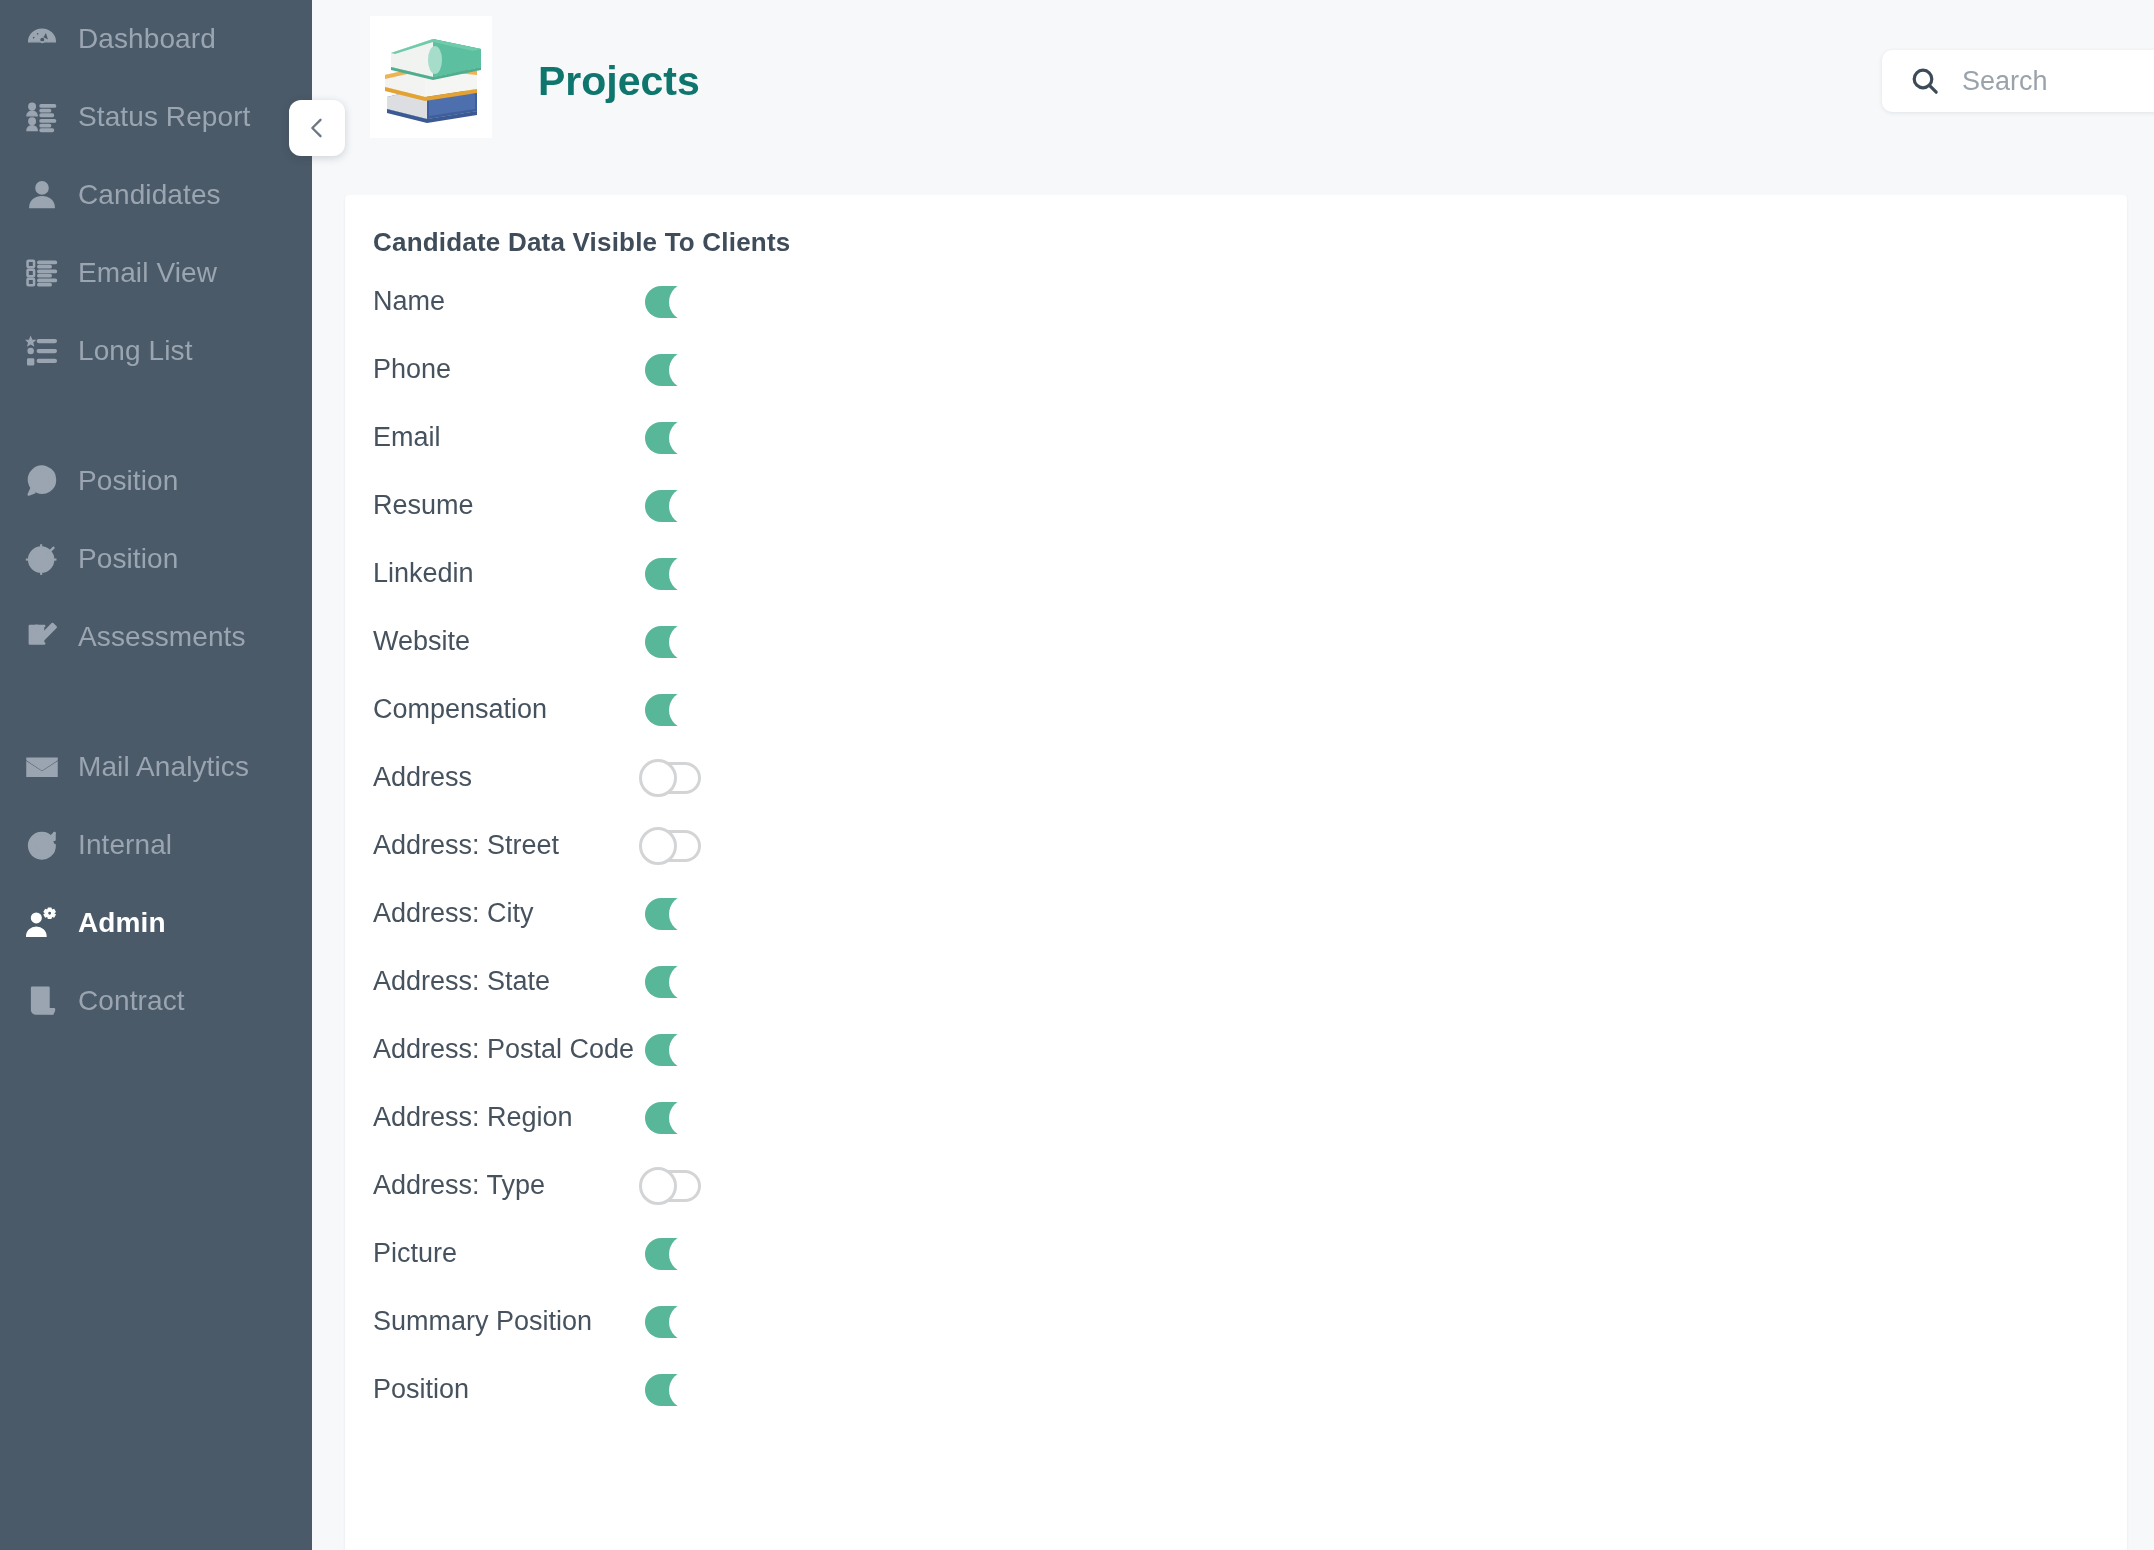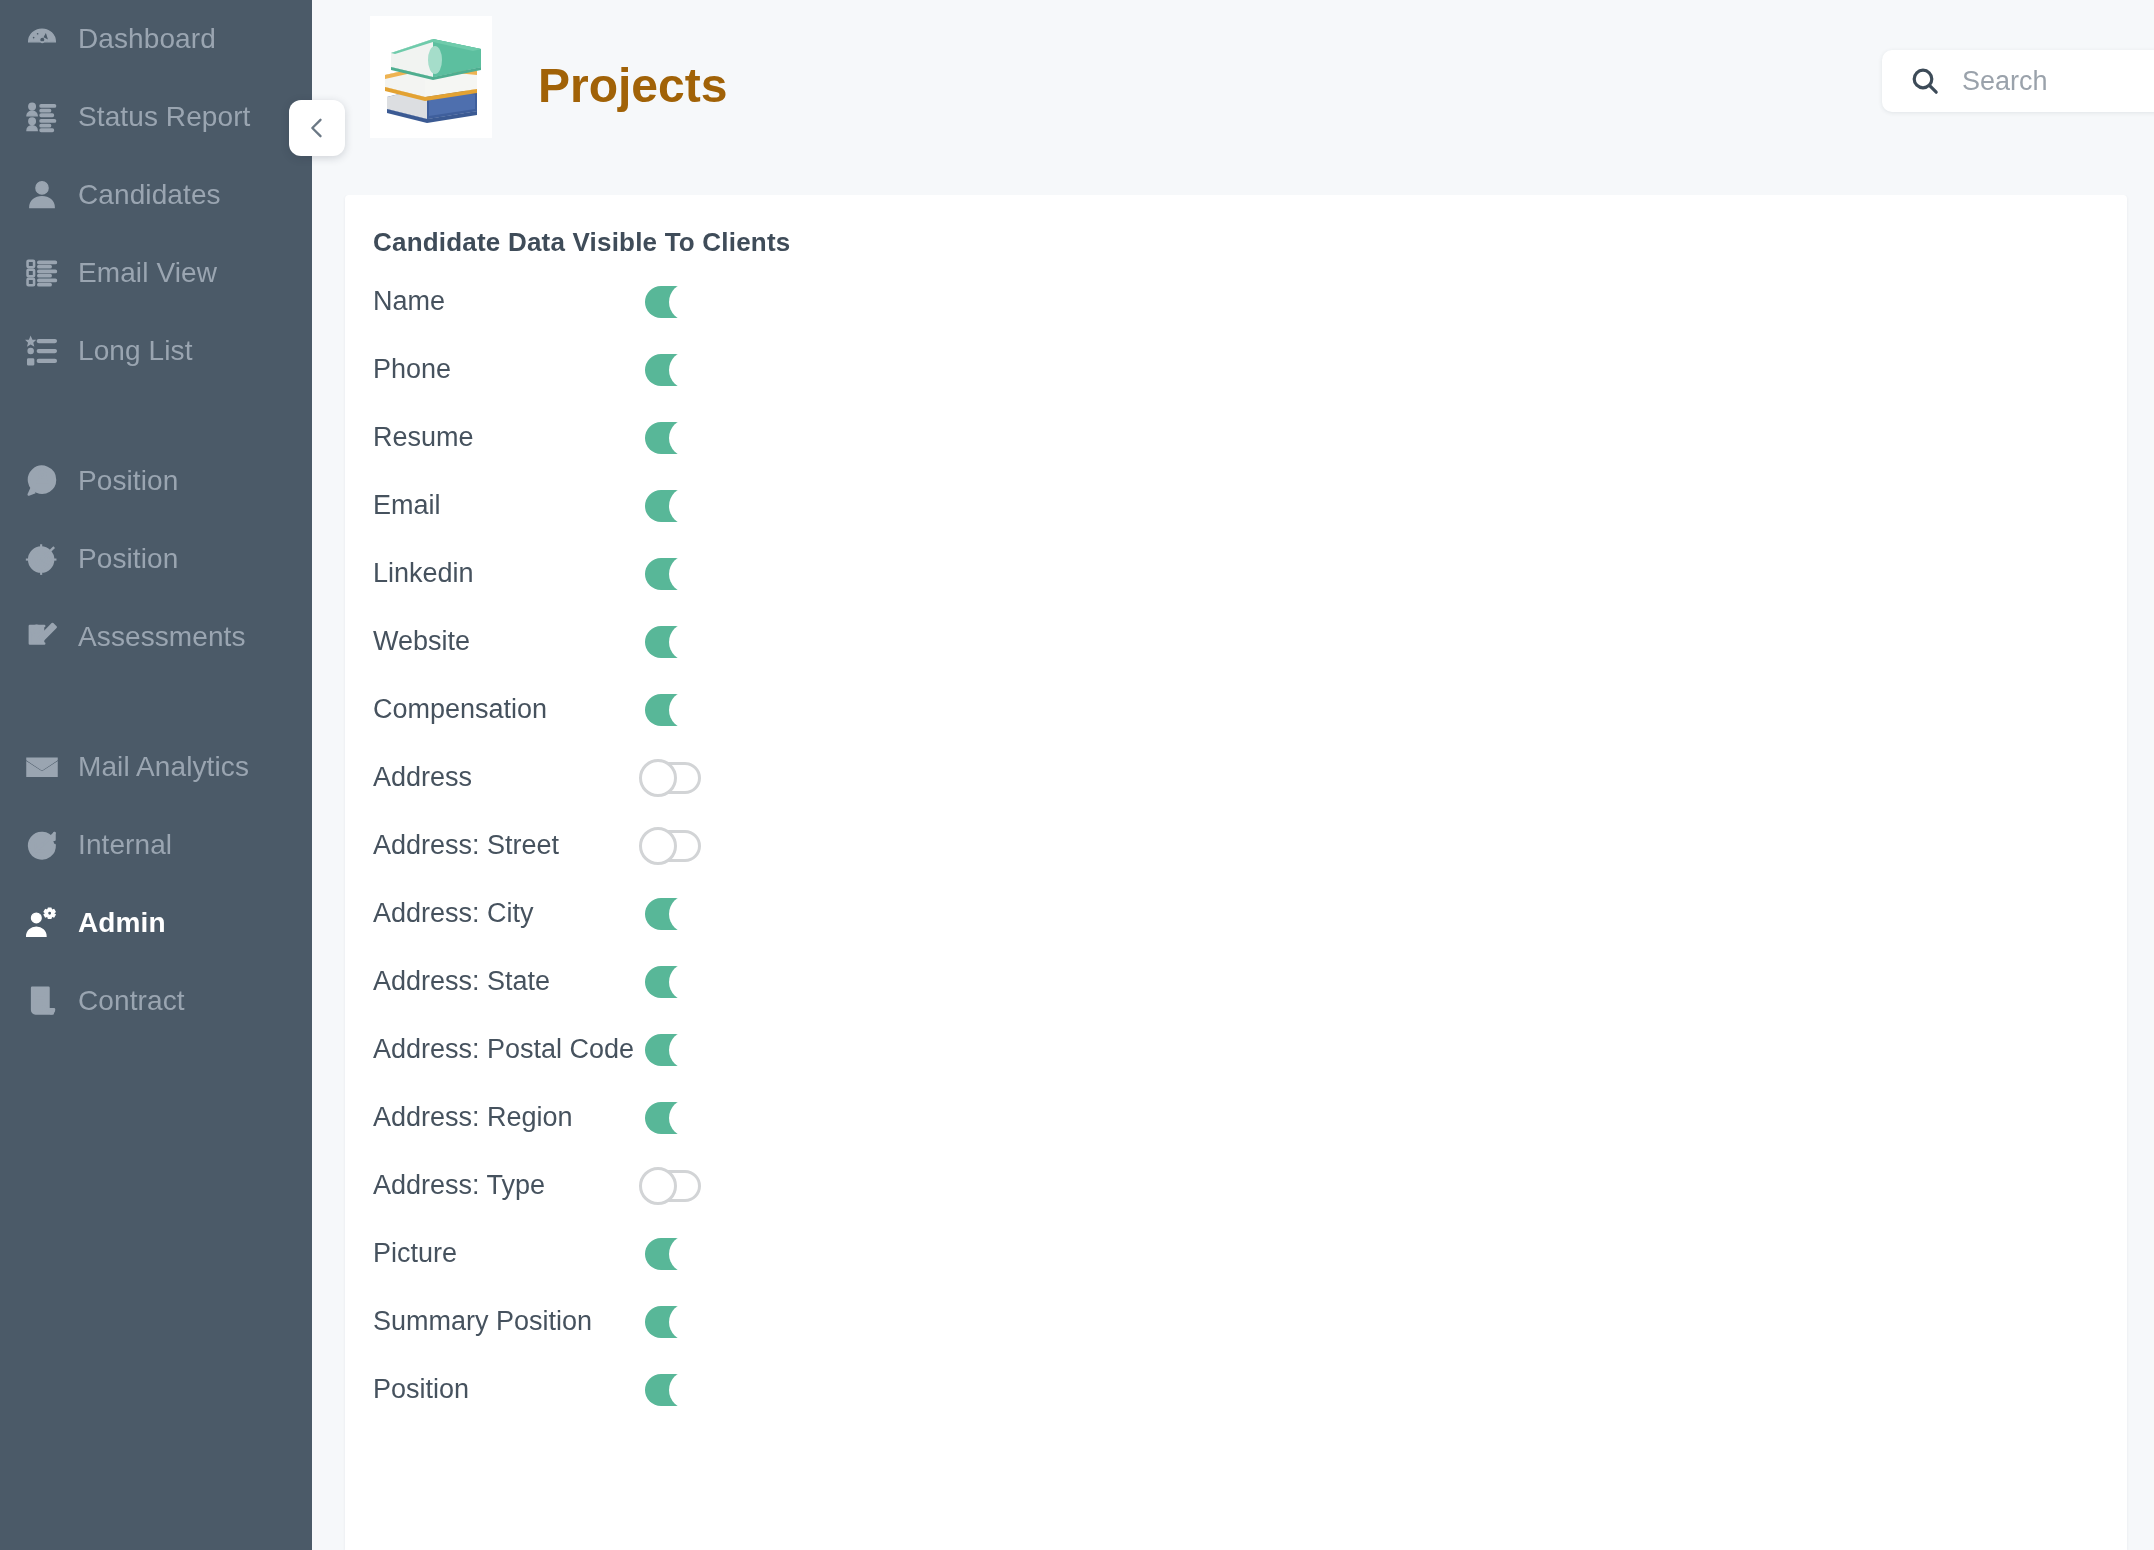--- a/index.html
+++ b/index.html
@@ -74,22 +74,22 @@
   }
   .logo-box {
     width: 122px; height: 122px;
     background: #ffffff;
     margin-top: 6px;
     flex: 0 0 122px;
     display: flex; align-items: center; justify-content: center;
   }
   .logo-box svg { display: block; }
   .page-title {
-    font-size: 48px;
-    color: #a16207;
+    font-size: 41px;
+    color: #0f766e;
     margin-left: 46px;
     margin-top: 48px;
     white-space: nowrap;
   }
   .search-wrap {
     position: absolute;
     right: -28px; top: 50px;
     width: 300px; height: 62px;
     background: #ffffff;
     border-radius: 10px;
@@ -386,28 +386,28 @@
               </span>
             </div>
             <div class="field-row">
               <span class="field-label">Phone</span>
               <span class="toggle on" role="switch" aria-checked="true">
                 <span class="track"></span>
                 <span class="knob"></span>
               </span>
             </div>
             <div class="field-row">
+              <span class="field-label">Email</span>
+              <span class="toggle on" role="switch" aria-checked="true">
+                <span class="track"></span>
+                <span class="knob"></span>
+              </span>
+            </div>
+            <div class="field-row">
               <span class="field-label">Resume</span>
-              <span class="toggle on" role="switch" aria-checked="true">
-                <span class="track"></span>
-                <span class="knob"></span>
-              </span>
-            </div>
-            <div class="field-row">
-              <span class="field-label">Email</span>
               <span class="toggle on" role="switch" aria-checked="true">
                 <span class="track"></span>
                 <span class="knob"></span>
               </span>
             </div>
             <div class="field-row">
               <span class="field-label">Linkedin</span>
               <span class="toggle on" role="switch" aria-checked="true">
                 <span class="track"></span>
                 <span class="knob"></span>

